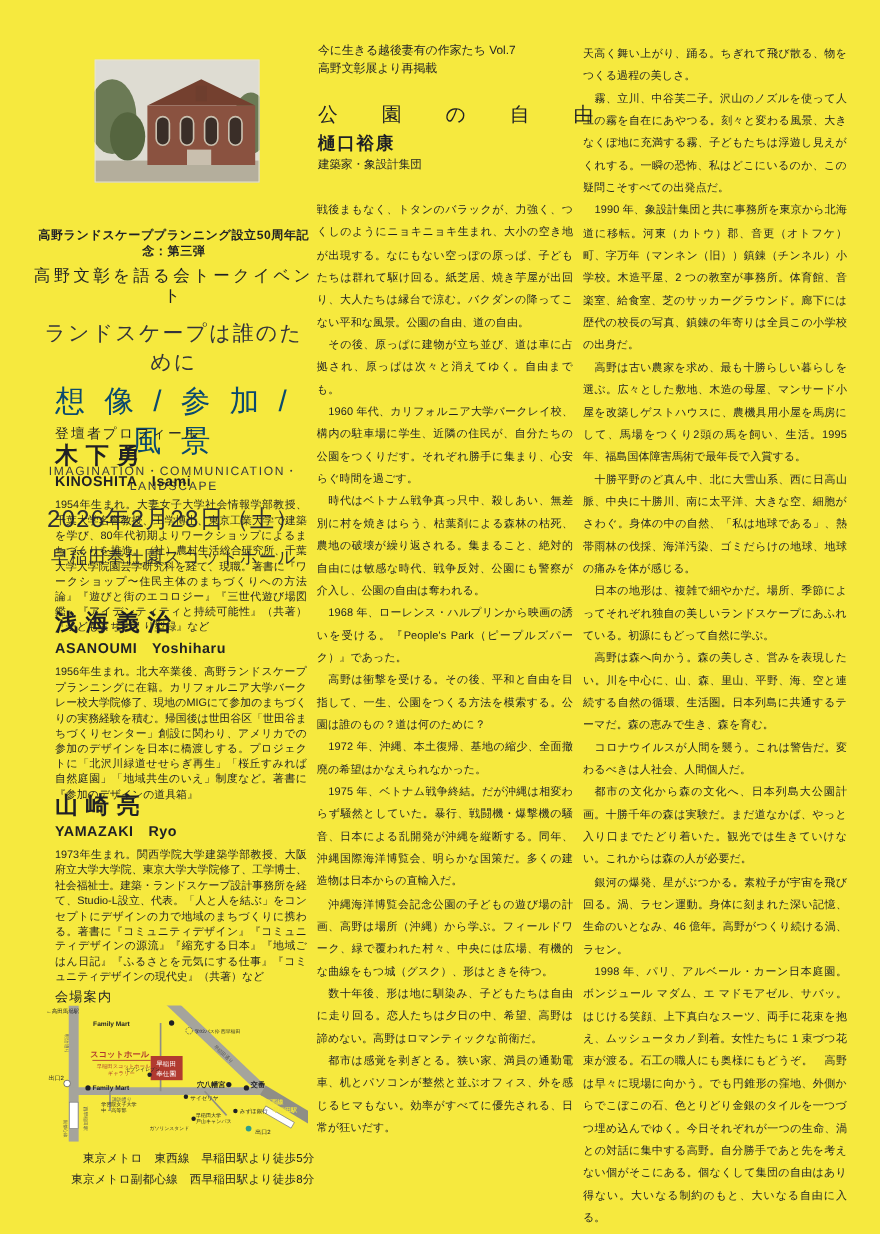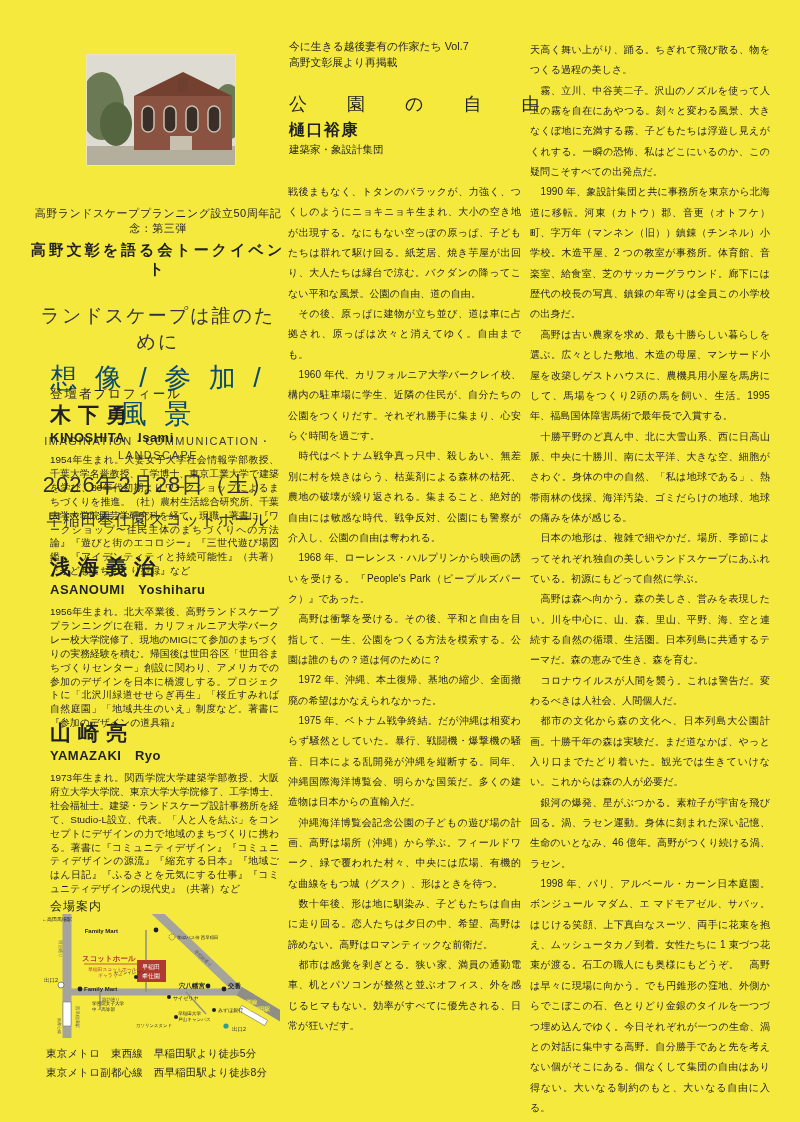--- a/index.html
+++ b/index.html
@@ -5,36 +5,36 @@
   html,body{margin:0;padding:0;}
   .page{
     position:relative; width:800px; height:1122px;
     background:#F6E93E; overflow:hidden;
     font-family:"Liberation Sans","DejaVu Sans",sans-serif;
     color:#1F2026;
   }
   
   .photo{position:absolute;left:86px;top:54px;width:150px;height:112px;}
   .event-block{position:absolute;left:30px;top:206px;width:256px;text-align:center;}
-  .ev1{font-size:11px;font-weight:normal;letter-spacing:.5px;margin-bottom:5px;}
-  .ev2{font-size:15px;font-weight:bold;letter-spacing:3px;margin-bottom:24px;}
+  .ev1{font-size:11px;font-weight:bold;letter-spacing:.5px;margin-bottom:5px;}
+  .ev2{font-size:15px;font-weight:normal;letter-spacing:3px;margin-bottom:11px;}
   .ev3{font-size:19px;letter-spacing:2px;color:#33343c;margin-bottom:5px;}
   .ev4{font-size:27px;letter-spacing:5px;color:#0c4a6e;margin-bottom:2px;}
   .ev5{font-size:11px;letter-spacing:1.5px;color:#3a3b42;margin-bottom:9px;}
   .ev6{font-size:22px;letter-spacing:1px;color:#2e2f36;margin-bottom:10px;}
   .ev7{font-size:16px;letter-spacing:1px;color:#2e2f36;}
   .profiles-label{position:absolute;left:50px;top:386px;font-size:12.5px;letter-spacing:2px;}
   .speaker{position:absolute;left:50px;width:229px;}
   .sp-name{font-size:21px;font-weight:bold;letter-spacing:7px;line-height:1;}
   .sp-romaji{font-size:13px;font-weight:bold;letter-spacing:.5px;margin-top:4px;}
   .sp-bio{font-size:9.9px;line-height:13.9px;text-align:justify;margin-top:6px;}
   .map-label{position:absolute;left:50px;top:898px;font-size:12px;letter-spacing:1px;}
   .venue-map{position:absolute;left:36px;top:914px;width:244px;height:124px;}
   .access{position:absolute;left:46px;top:1044px;width:240px;}
-  .access p{margin:0;font-size:10.5px;line-height:19px;letter-spacing:.2px;}
+  .access p{margin:0;font-size:10.5px;line-height:19px;letter-spacing:.2px;text-align:right;}
   
   .mid-header{position:absolute;left:289px;top:38px;width:232px;font-size:10.8px;line-height:16px;}
   .mid-title{position:absolute;left:289px;top:92px;font-size:18px;font-weight:normal;letter-spacing:11px;}
   .mid-author{position:absolute;left:289px;top:120px;font-size:16px;font-weight:bold;letter-spacing:1.5px;}
   .mid-role{position:absolute;left:289px;top:143px;font-size:10.5px;}
   
   .essay{position:absolute;}
   .essay p{margin:0;font-size:10px;line-height:20.35px;text-align:justify;letter-spacing:.1px;}
   .essay p:not(:first-child){text-indent:1.05em;}
   .essay-col1{left:288px;top:182px;width:233px;}

